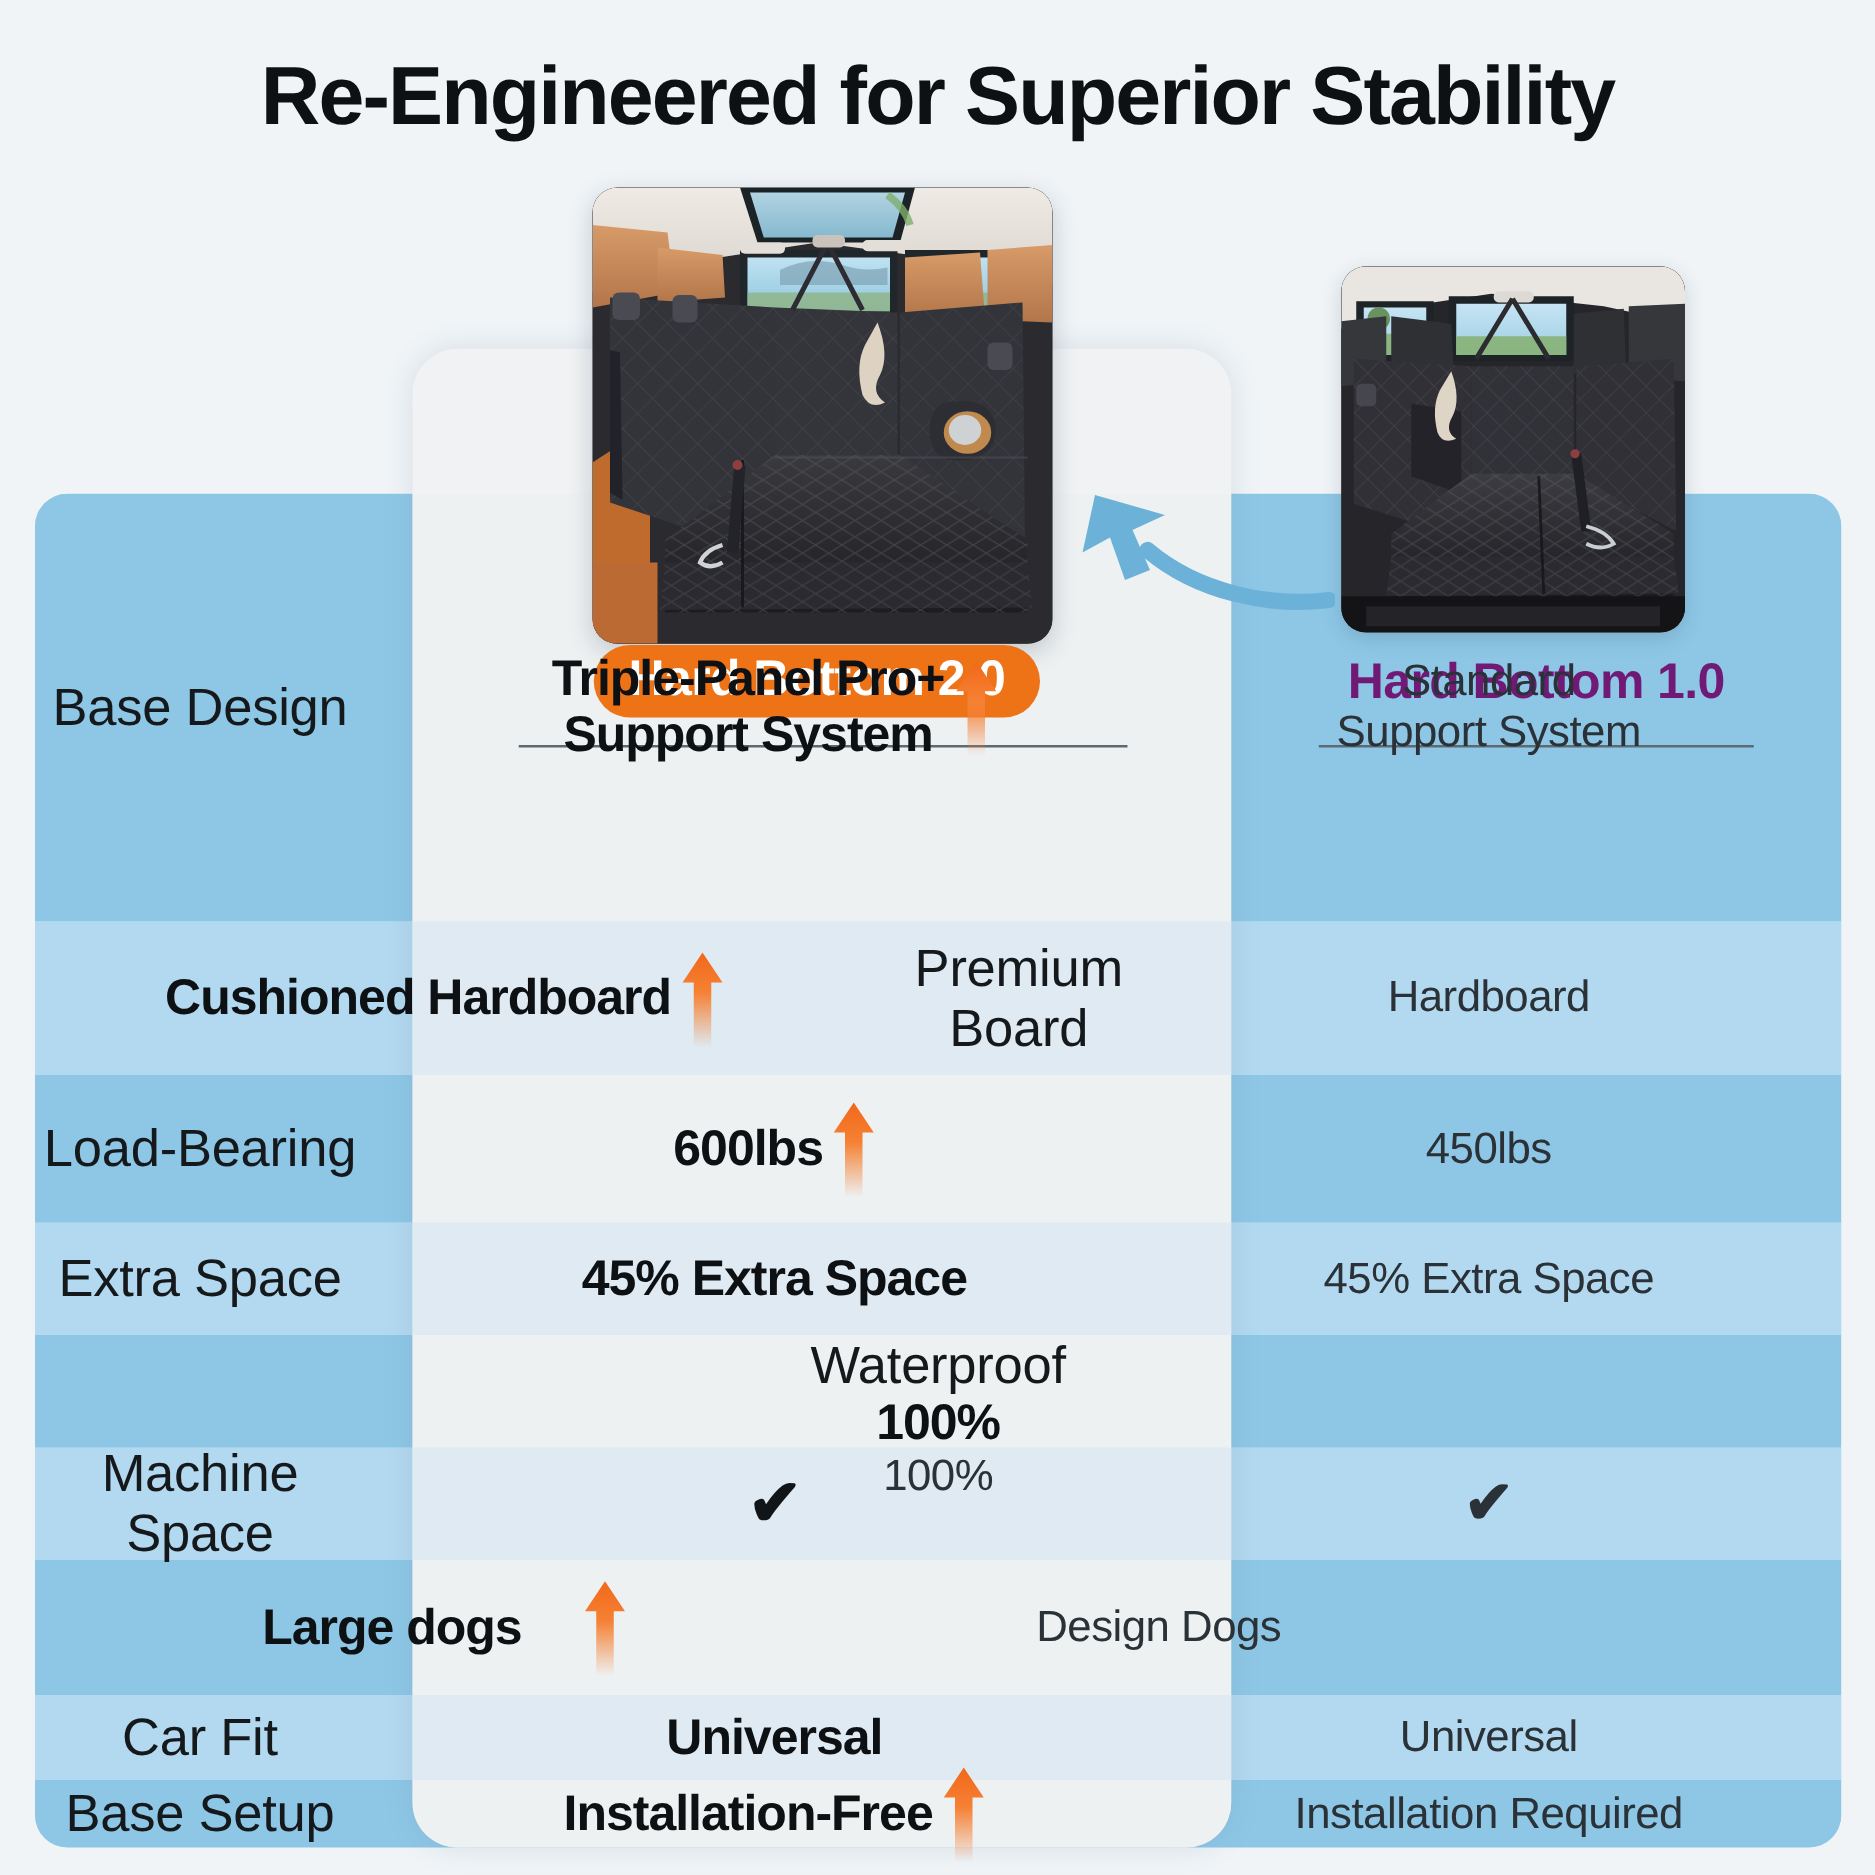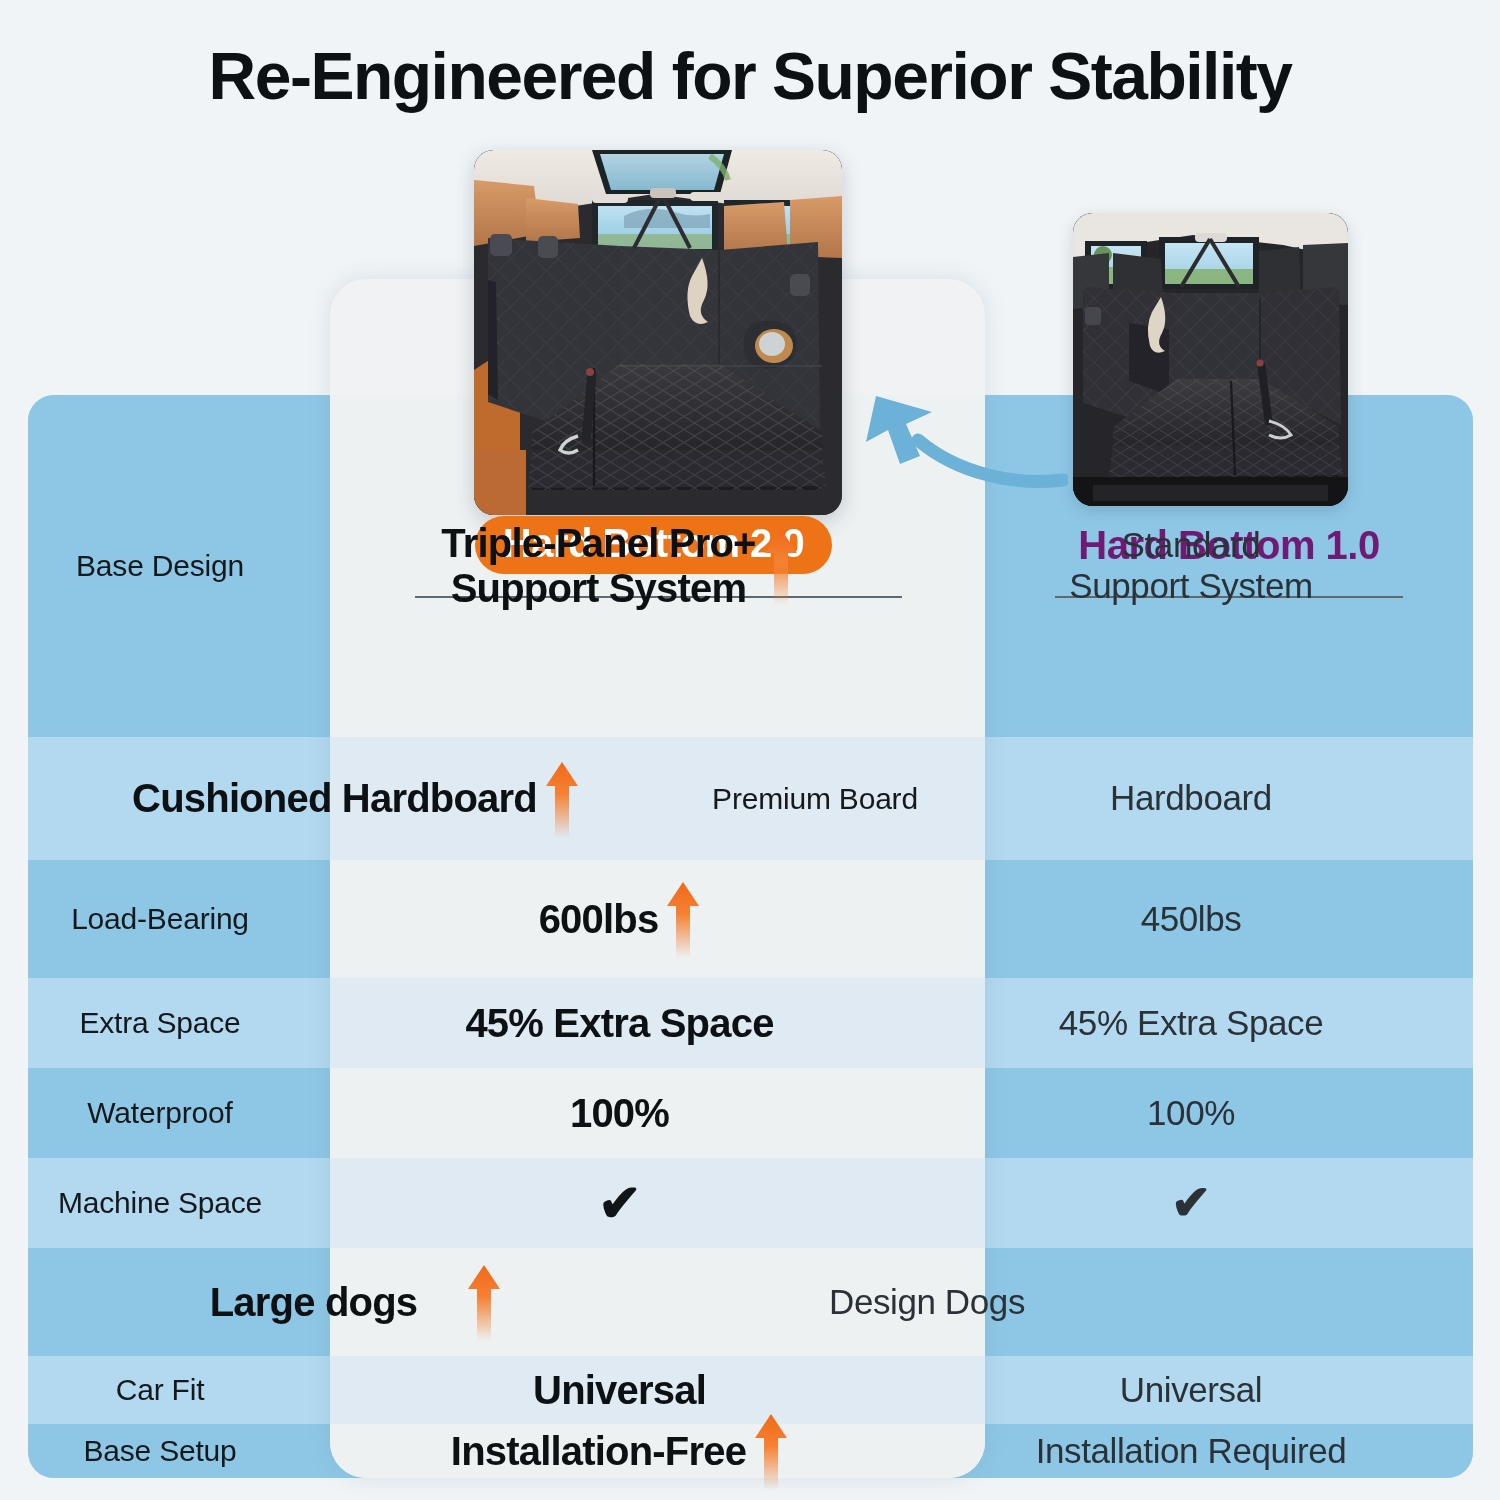--- a/index.html
+++ b/index.html
@@ -164,21 +164,21 @@
   .cell {
     display: flex;
     align-items: center;
     justify-content: center;
     height: 100%;
     box-sizing: border-box;
     text-align: center;
   }
   .cell-label {
     width: 264px;           
-    font-size: 30px;
+    font-size: 42px;
     font-weight: 400;
     color: #15191c;
     letter-spacing: -0.2px;
   }
   .cell-new {
     width: 655px;           
     position: relative;
     font-size: 40px;
     font-weight: 700;
     color: #0d1114;
@@ -511,21 +511,21 @@
       <div class="cell cell-label">Extra Space</div>
       <div class="cell cell-new">
         <div class="new-inner ">
           <span class="val">45% Extra Space</span>
         </div>
       </div>
       <div class="cell cell-old">
         <span class="val">45% Extra Space</span>
       </div>
     </div>
-    <div class="row" style="height: 90px;">
+    <div class="row" style="height: 90px; flex-direction: column;">
       <div class="cell cell-label">Waterproof</div>
       <div class="cell cell-new">
         <div class="new-inner ">
           <span class="val">100%</span>
         </div>
       </div>
       <div class="cell cell-old">
         <span class="val">100%</span>
       </div>
     </div>

